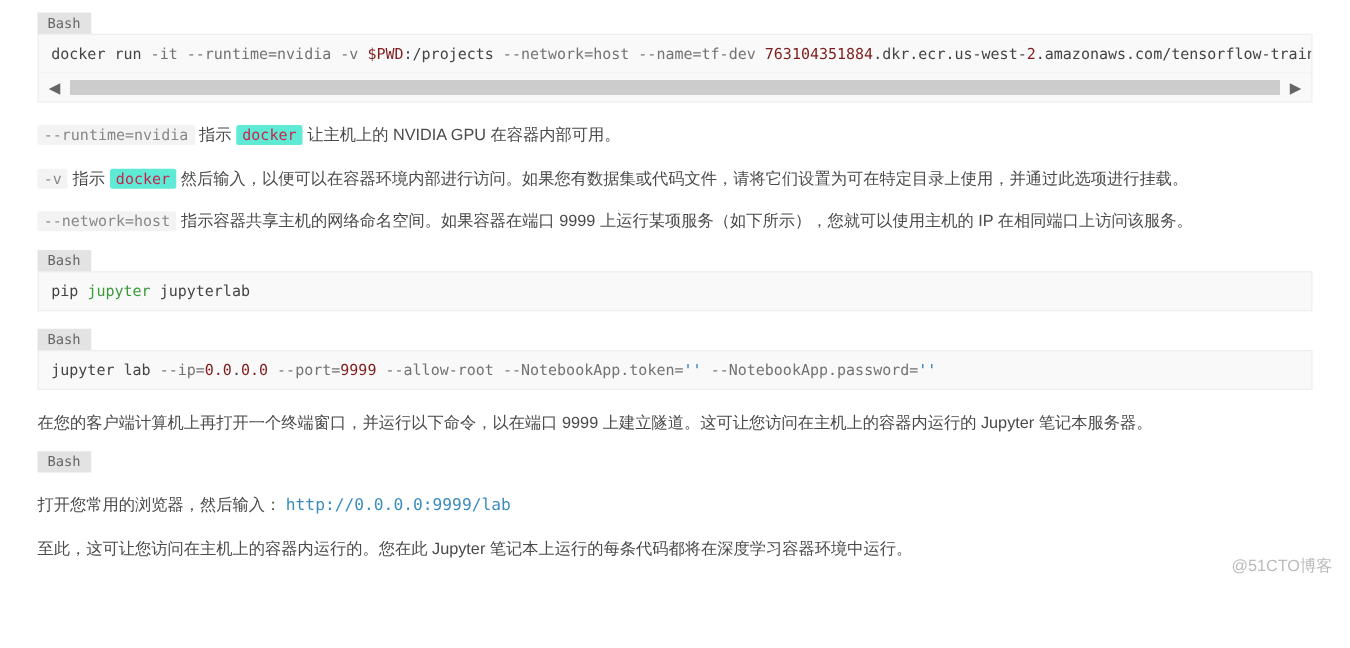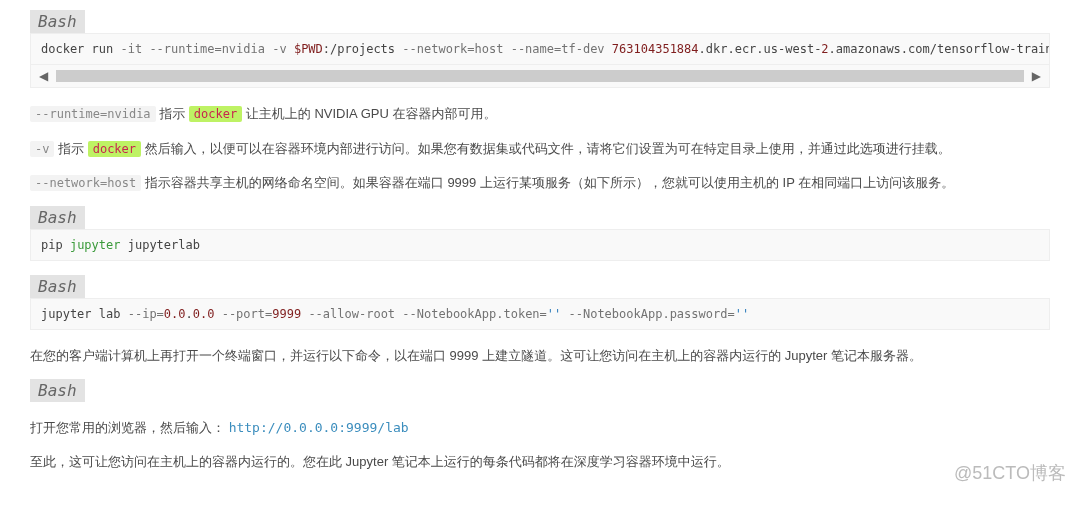--- a/index.html
+++ b/index.html
@@ -13,24 +13,23 @@
     background: #fff;
     position: relative;
   }
   .code-block {
     margin-bottom: 14px;
   }
   .lang-tag {
     display: inline-block;
     background: #e3e3e3;
     color: #666;
-    font-size: 16px;
+    font-size: 11px;
     padding: 2px 8px;
     font-family: Consolas, Monaco, monospace;
-    font-style: italic;
   }
   .code-area {
     background: #f9f9f9;
     border: 1px solid #eee;
     padding: 8px 10px;
     font-family: Consolas, Monaco, monospace;
     font-size: 12px;
     white-space: nowrap;
     overflow-x: hidden;
     color: #444;
@@ -61,21 +60,21 @@
     background: #ccc;
     border-radius: 0;
   }
   .para {
     font-size: 13px;
     line-height: 1.9;
     margin: 10px 0;
     color: #4a4a4a;
   }
   .code-inline {
-    background: #bef264;
+    background: #5eead4;
     padding: 1px 5px;
     font-family: Consolas, Monaco, monospace;
     font-size: 12px;
     color: #c7254e;
     border-radius: 2px;
   }
   .flag-inline {
     font-family: Consolas, Monaco, monospace;
     font-size: 12px;
     color: #888;
@@ -85,21 +84,21 @@
   }
   .link {
     color: #3b8dbd;
     font-family: Consolas, Monaco, monospace;
   }
   .watermark {
     position: absolute;
     right: 14px;
     bottom: 10px;
     color: #bbb;
-    font-size: 18px;
+    font-size: 13px;
     pointer-events: none;
   }
 </style>
 </head>
 <body>
 
 <div class="code-block">
   <div class="lang-tag">Bash</div>
   <div class="code-area"><span>docker run </span><span class="flag">-it </span><span class="flag">--runtime=nvidia </span><span class="flag">-v </span><span class="red">$PWD</span><span>:/projects </span><span class="flag">--network=host </span><span class="flag">--name=tf-dev </span><span class="red">763104351884</span><span>.dkr.ecr.us-west-</span><span class="red">2</span><span>.amazonaws.com/tensorflow-training:</span></div>
   <div class="scrollbar-row">

